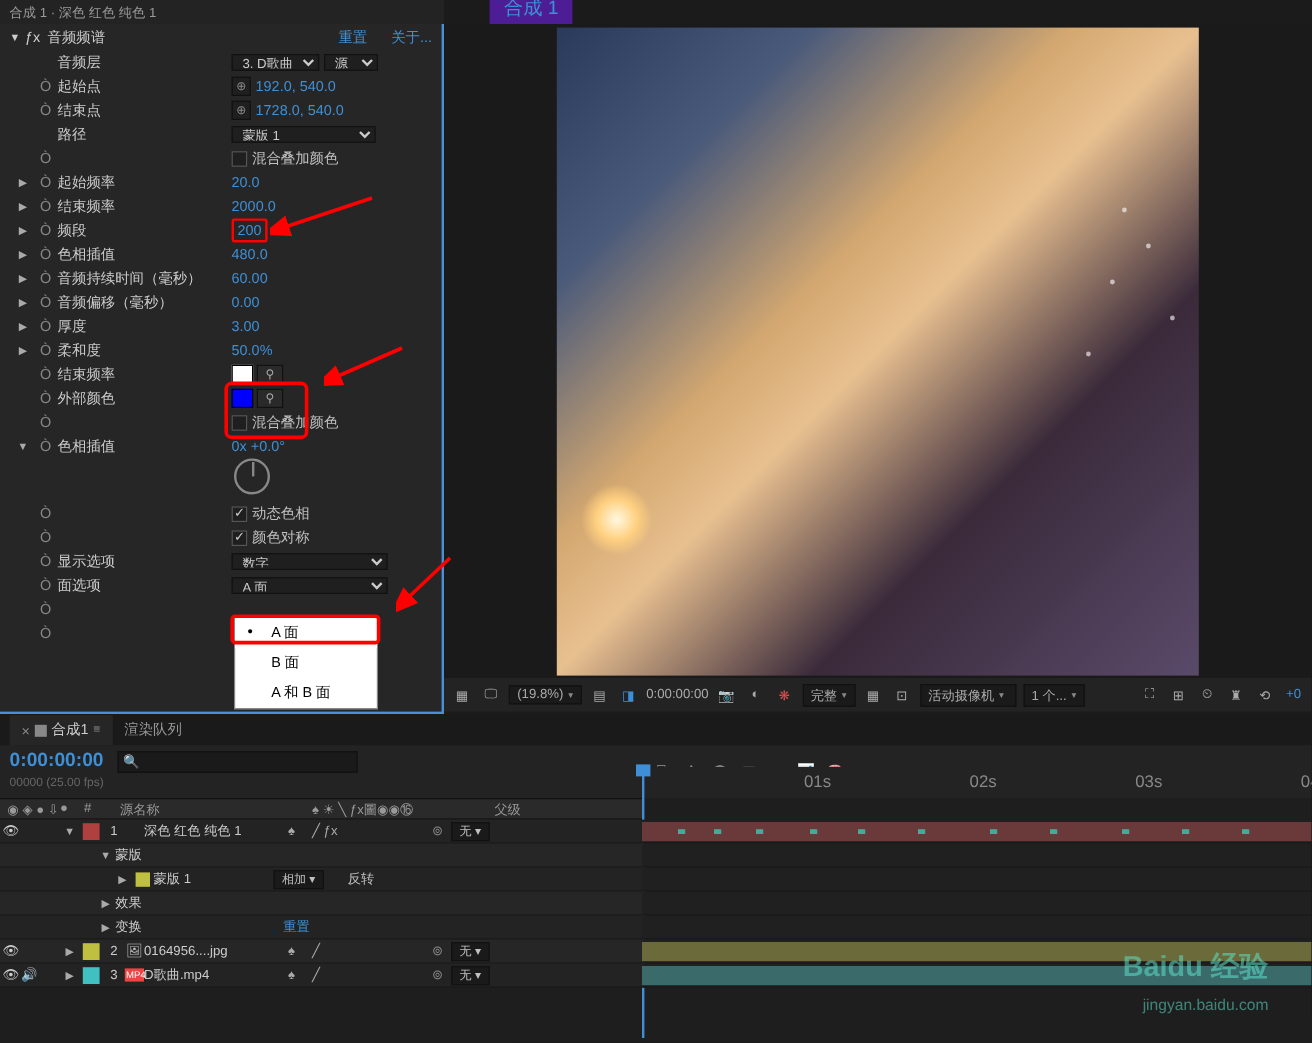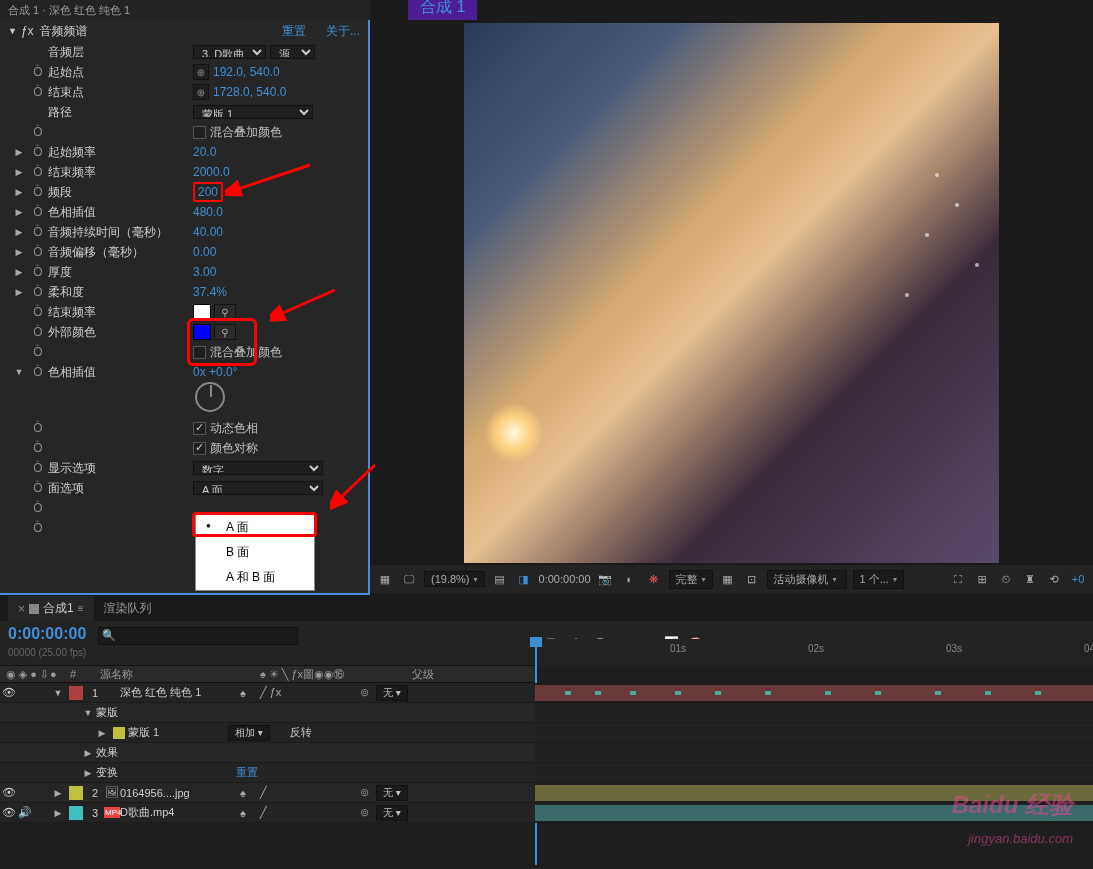--- a/index.html
+++ b/index.html
@@ -96,31 +96,31 @@
   .tl-row .sp { width: 32px; }
   .tl-row .tri { width: 16px; text-align: center; font-size: 9px; color: #aaa; }
   .tl-row .sw { width: 14px; height: 14px; margin: 0 3px; }
   .tl-row .num { width: 18px; color: #ccc; text-align: center; }
   .tl-row .icon { width: 16px; text-align: center; }
   .tl-row .name { flex: 0 0 120px; color: #ccc; }
   .tl-row .sel { background: #1a1a1a; padding: 0 6px; font-size: 10px; border: 1px solid #111; }
   
   
   .tl-ruler { position: absolute; left: 535px; top: 44px; right: 0; height: 26px; background: #232323; }
-  .ruler-mark { position: absolute; top: 4px; font-size: 10px; color: #888; }
+  .ruler-mark { position: absolute; top: 4px; font-size: 14px; color: #888; }
   .playhead { position: absolute; left: 535px; top: 44px; width: 2px; height: 226px; background: #3f8fd6; }
   .playhead::before { content: ''; position: absolute; top: -2px; left: -5px; width: 12px; height: 10px; background: #3f8fd6; }
   
   .tl-tracks { position: absolute; left: 535px; top: 88px; right: 0; }
   .track { height: 20px; background: #202020; border-bottom: 1px solid #1a1a1a; position: relative; }
   .track .bar { position: absolute; top: 2px; height: 16px; }
   .track .markers { position: absolute; top: 8px; height: 4px; }
   .track .mk { position: absolute; width: 6px; height: 4px; background: #4a9; }
   
-  .watermark { position: absolute; right: 20px; bottom: 20px; color: #ec4899; opacity: .5; font-size: 24px; font-weight: bold; text-align: right; z-index: 200; pointer-events: none; font-style: italic; }
+  .watermark { position: absolute; right: 36px; bottom: 20px; color: #5eead4; opacity: .5; font-size: 24px; font-weight: bold; text-align: right; z-index: 200; pointer-events: none; }
   .watermark .sub { font-size: 13px; font-weight: normal; }
 </style>
 </head>
 <body>
 
 <div class="breadcrumb">
   <span>合成 1 · 深色 红色 纯色 1</span>
 </div>
 
 <div class="fx-panel">
@@ -196,42 +196,42 @@
     <span class="tri">▶</span>
       <span class="sw">Ò</span>
     <span class="label">色相插值</span>
     <span class="value">480.0</span>
   </div>
 
   <div class="prop-row">
     <span class="tri">▶</span>
       <span class="sw">Ò</span>
     <span class="label">音频持续时间（毫秒）</span>
-    <span class="value">40.00</span>
+    <span class="value">60.00</span>
   </div>
 
   <div class="prop-row">
     <span class="tri">▶</span>
       <span class="sw">Ò</span>
     <span class="label">音频偏移（毫秒）</span>
     <span class="value">0.00</span>
   </div>
 
   <div class="prop-row">
     <span class="tri">▶</span>
       <span class="sw">Ò</span>
     <span class="label">厚度</span>
     <span class="value">3.00</span>
   </div>
 
   <div class="prop-row">
     <span class="tri">▶</span>
       <span class="sw">Ò</span>
     <span class="label">柔和度</span>
-    <span class="value">37.4%</span>
+    <span class="value">50.0%</span>
   </div>
 
   <div class="prop-row">
     <span class="tri"></span>
       <span class="sw">Ò</span>
     <span class="label">结束频率</span>
     <span class="swatch" style="background:#fff"></span>
     <span class="eyedrop">⚲</span>
   </div>
 

